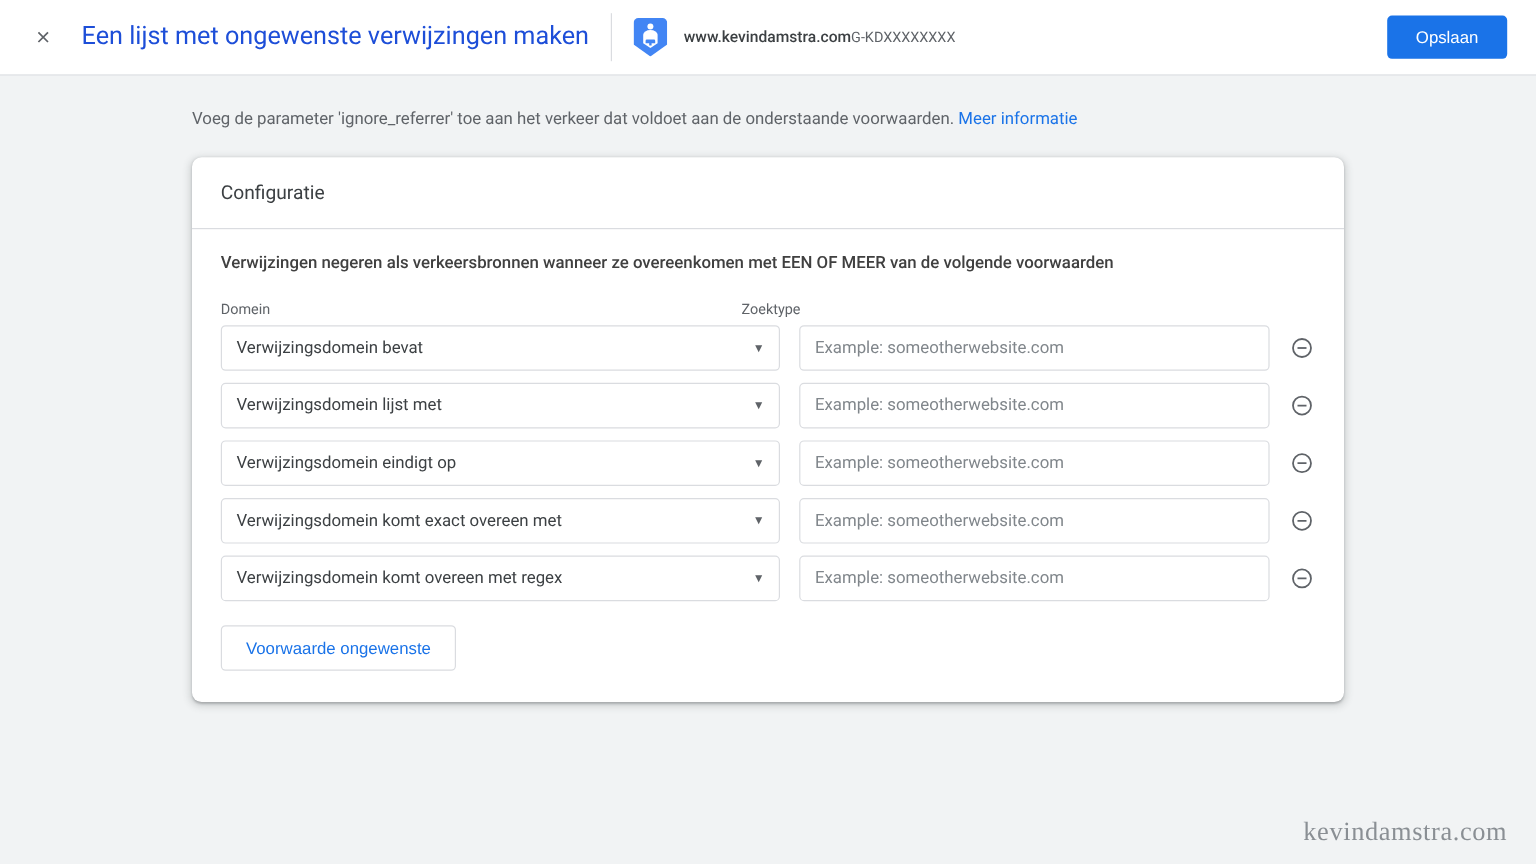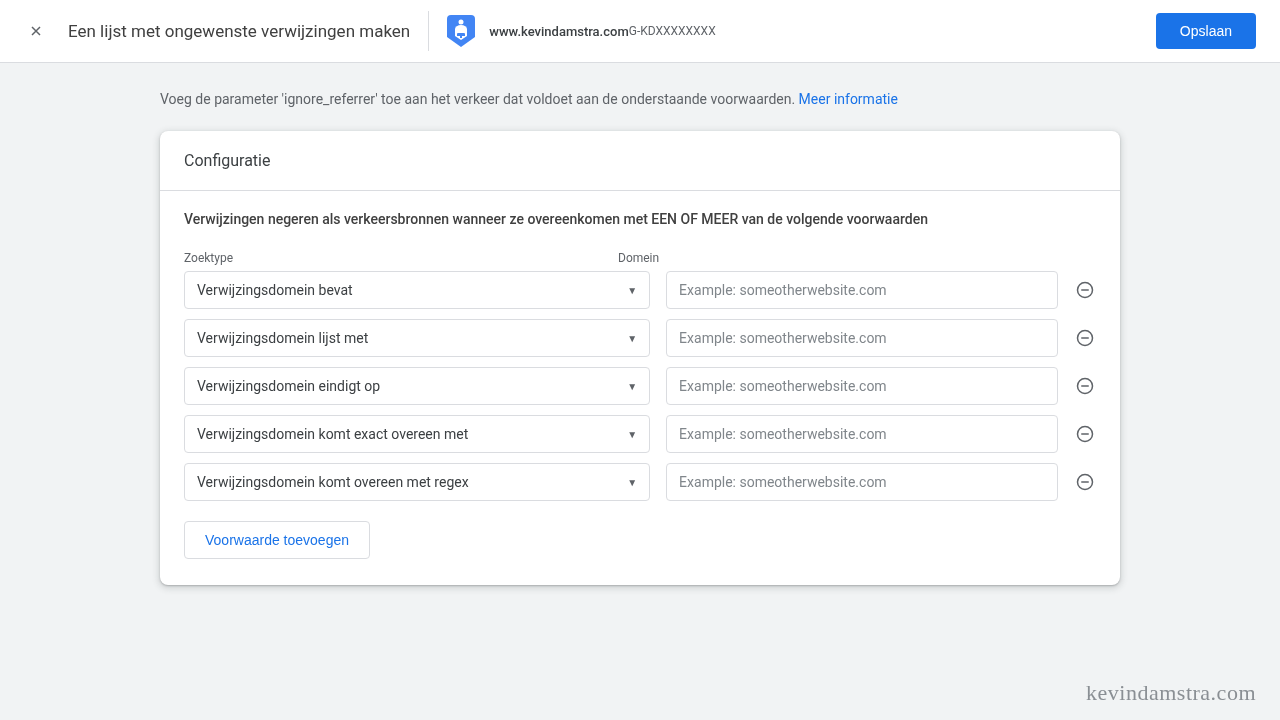--- a/index.html
+++ b/index.html
@@ -20,22 +20,22 @@
     padding: 0 24px;
   }
   .close-btn {
     width: 24px; height: 24px;
     display: flex; align-items: center; justify-content: center;
     cursor: pointer;
     color: #5f6368;
     margin-right: 20px;
   }
   .header-title {
-    font-size: 17px;
-    color: #404040;
+    font-size: 21px;
+    color: #1d4ed8;
     font-weight: 400;
   }
   .property-block {
     display: flex;
     align-items: center;
     margin-left: 18px;
     padding-left: 18px;
     border-left: 1px solid #dadce0;
     height: 40px;
   }
@@ -186,22 +186,22 @@
   <p class="help-text">
     <span>Voeg de parameter 'ignore_referrer' toe aan het verkeer dat voldoet aan de onderstaande voorwaarden. </span><a class="help-link">Meer informatie</a>
   </p>
 
   <div class="card">
     <div class="card-header">Configuratie</div>
     <div class="card-body">
       <p class="instruction">Verwijzingen negeren als verkeersbronnen wanneer ze overeenkomen met EEN OF MEER van de volgende voorwaarden</p>
 
       <div class="labels-row">
+        <span class="label label-domein">Domein</span>
         <span class="label label-zoektype">Zoektype</span>
-        <span class="label label-domein">Domein</span>
       </div>
 
       <div class="condition-row">
         <div class="select-box">
           <span>Verwijzingsdomein bevat</span>
           <span class="caret">▼</span>
         </div>
         <input class="input-box" placeholder="Example: someotherwebsite.com" style="">
         <div class="remove-btn">
           <svg width="20" height="20" viewBox="0 0 24 24" fill="none" stroke="currentColor" stroke-width="1.8">
@@ -260,18 +260,18 @@
         </div>
         <input class="input-box" placeholder="Example: someotherwebsite.com" style="">
         <div class="remove-btn">
           <svg width="20" height="20" viewBox="0 0 24 24" fill="none" stroke="currentColor" stroke-width="1.8">
               <circle cx="12" cy="12" r="9"></circle>
               <line x1="7.5" y1="12" x2="16.5" y2="12"></line>
             </svg>
         </div>
       </div>
 
-      <button class="add-btn">Voorwaarde toevoegen</button>
+      <button class="add-btn">Voorwaarde ongewenste</button>
     </div>
   </div>
 </div>
 
 <div class="watermark">kevindamstra.com</div>
 
 </body></html>

